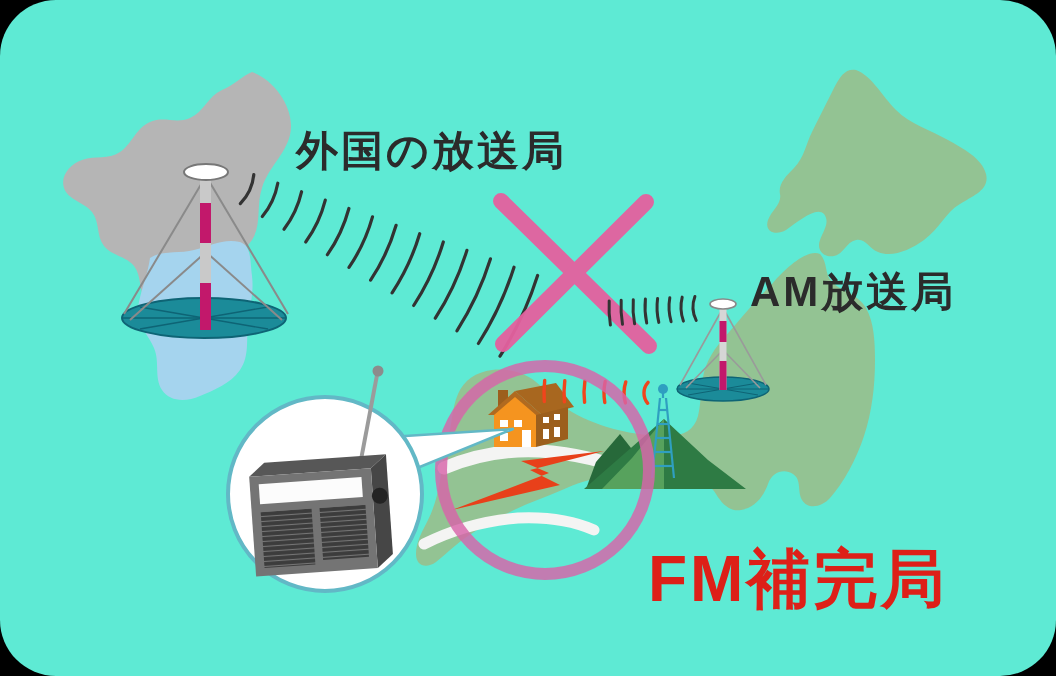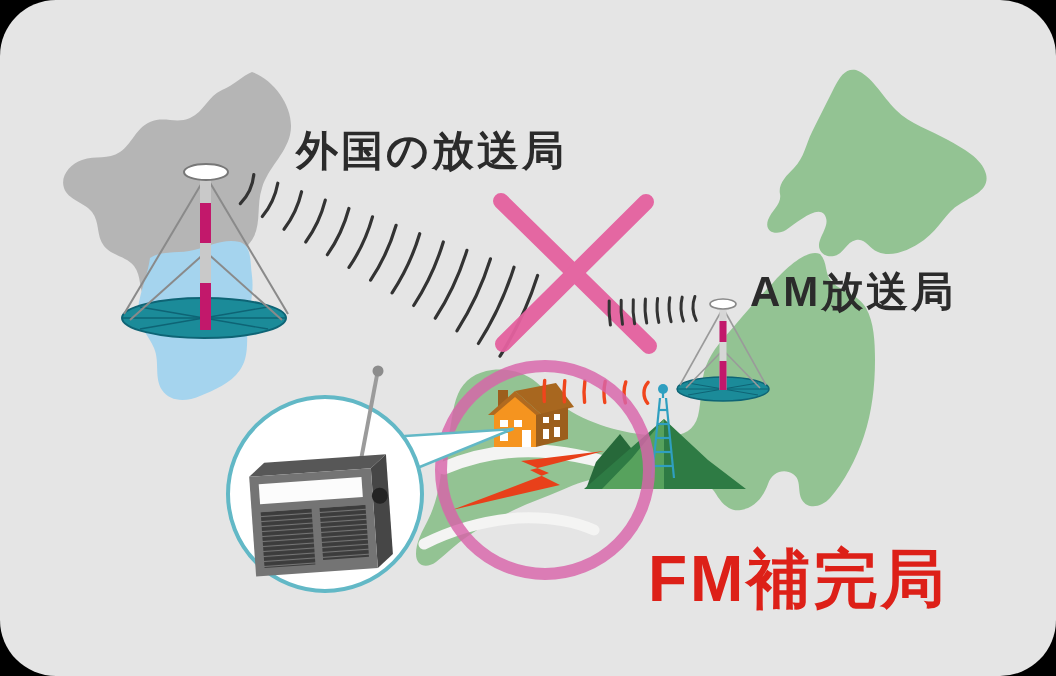--- a/index.html
+++ b/index.html
@@ -1,19 +1,19 @@
 <!DOCTYPE html>
 <html><head>
 <meta charset="utf-8">
 <style>
   html,body{margin:0;padding:0;background:#000;}
   .card{
     position:relative;
     width:1056px;height:676px;
-    background:#e5e5e5;
+    background:#5eead4;
     border-radius:56px;
     overflow:hidden;
   }
   .card svg{position:absolute;inset:0;display:block;}
   text{font-family:"Liberation Sans","DejaVu Sans",sans-serif;}
   .label{font-weight:600;letter-spacing:3px;}
   .label-big{font-weight:800;letter-spacing:3px;}
 </style>
 </head>
 <body>

